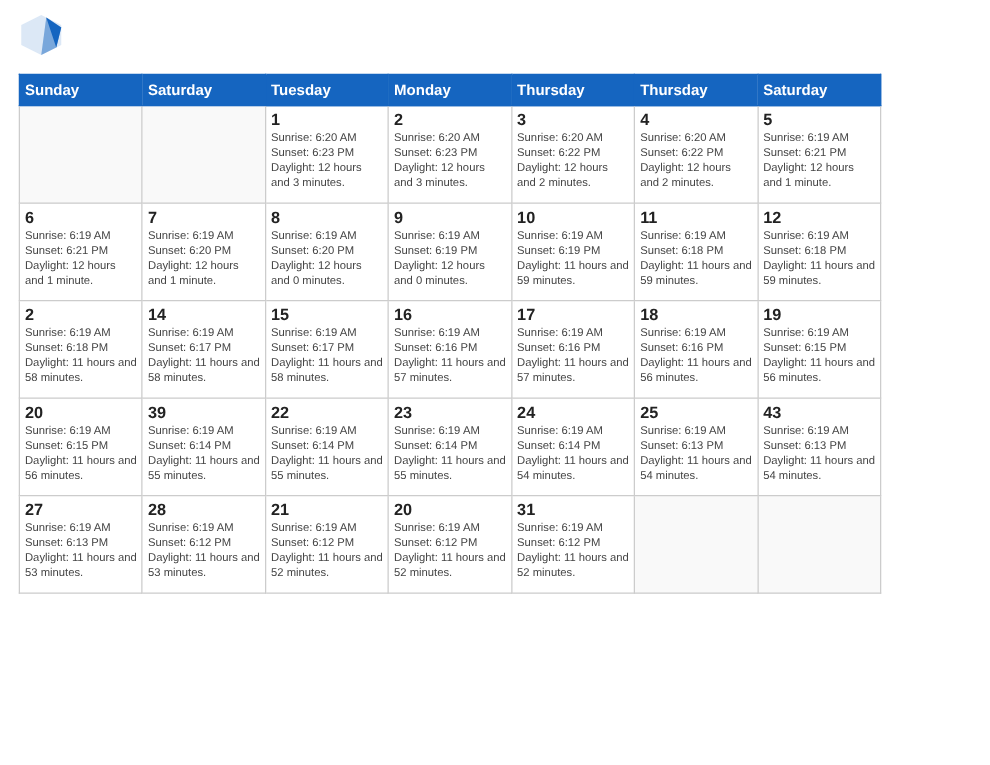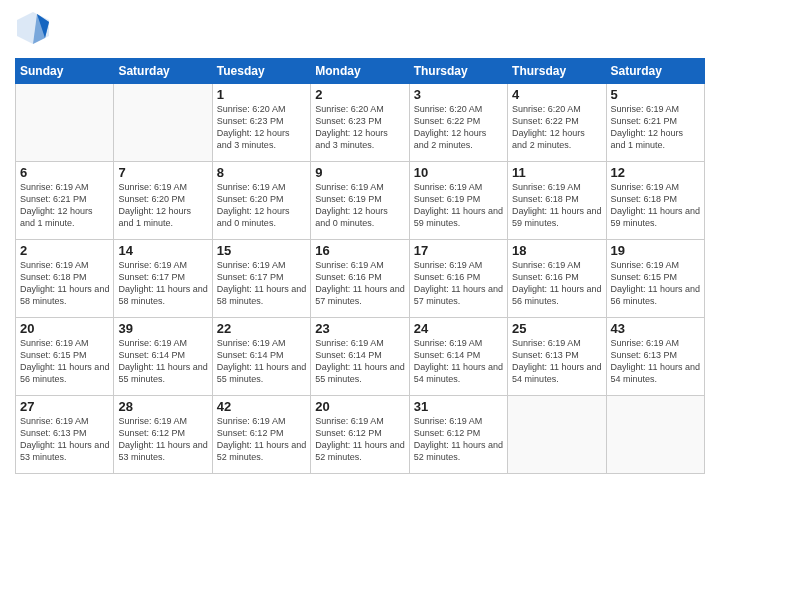--- a/index.html
+++ b/index.html
@@ -296,21 +296,21 @@
 Sunset: 6:13 PM
 Daylight: 11 hours and 53 minutes.</div>
           </td>
           <td>
             <span class="day-number">28</span>
             <div class="day-detail">Sunrise: 6:19 AM
 Sunset: 6:12 PM
 Daylight: 11 hours and 53 minutes.</div>
           </td>
           <td>
-            <span class="day-number">42</span>
+            <span class="day-number">21</span>
             <div class="day-detail">Sunrise: 6:19 AM
 Sunset: 6:12 PM
 Daylight: 11 hours and 52 minutes.</div>
           </td>
           <td>
             <span class="day-number">20</span>
             <div class="day-detail">Sunrise: 6:19 AM
 Sunset: 6:12 PM
 Daylight: 11 hours and 52 minutes.</div>
           </td>

